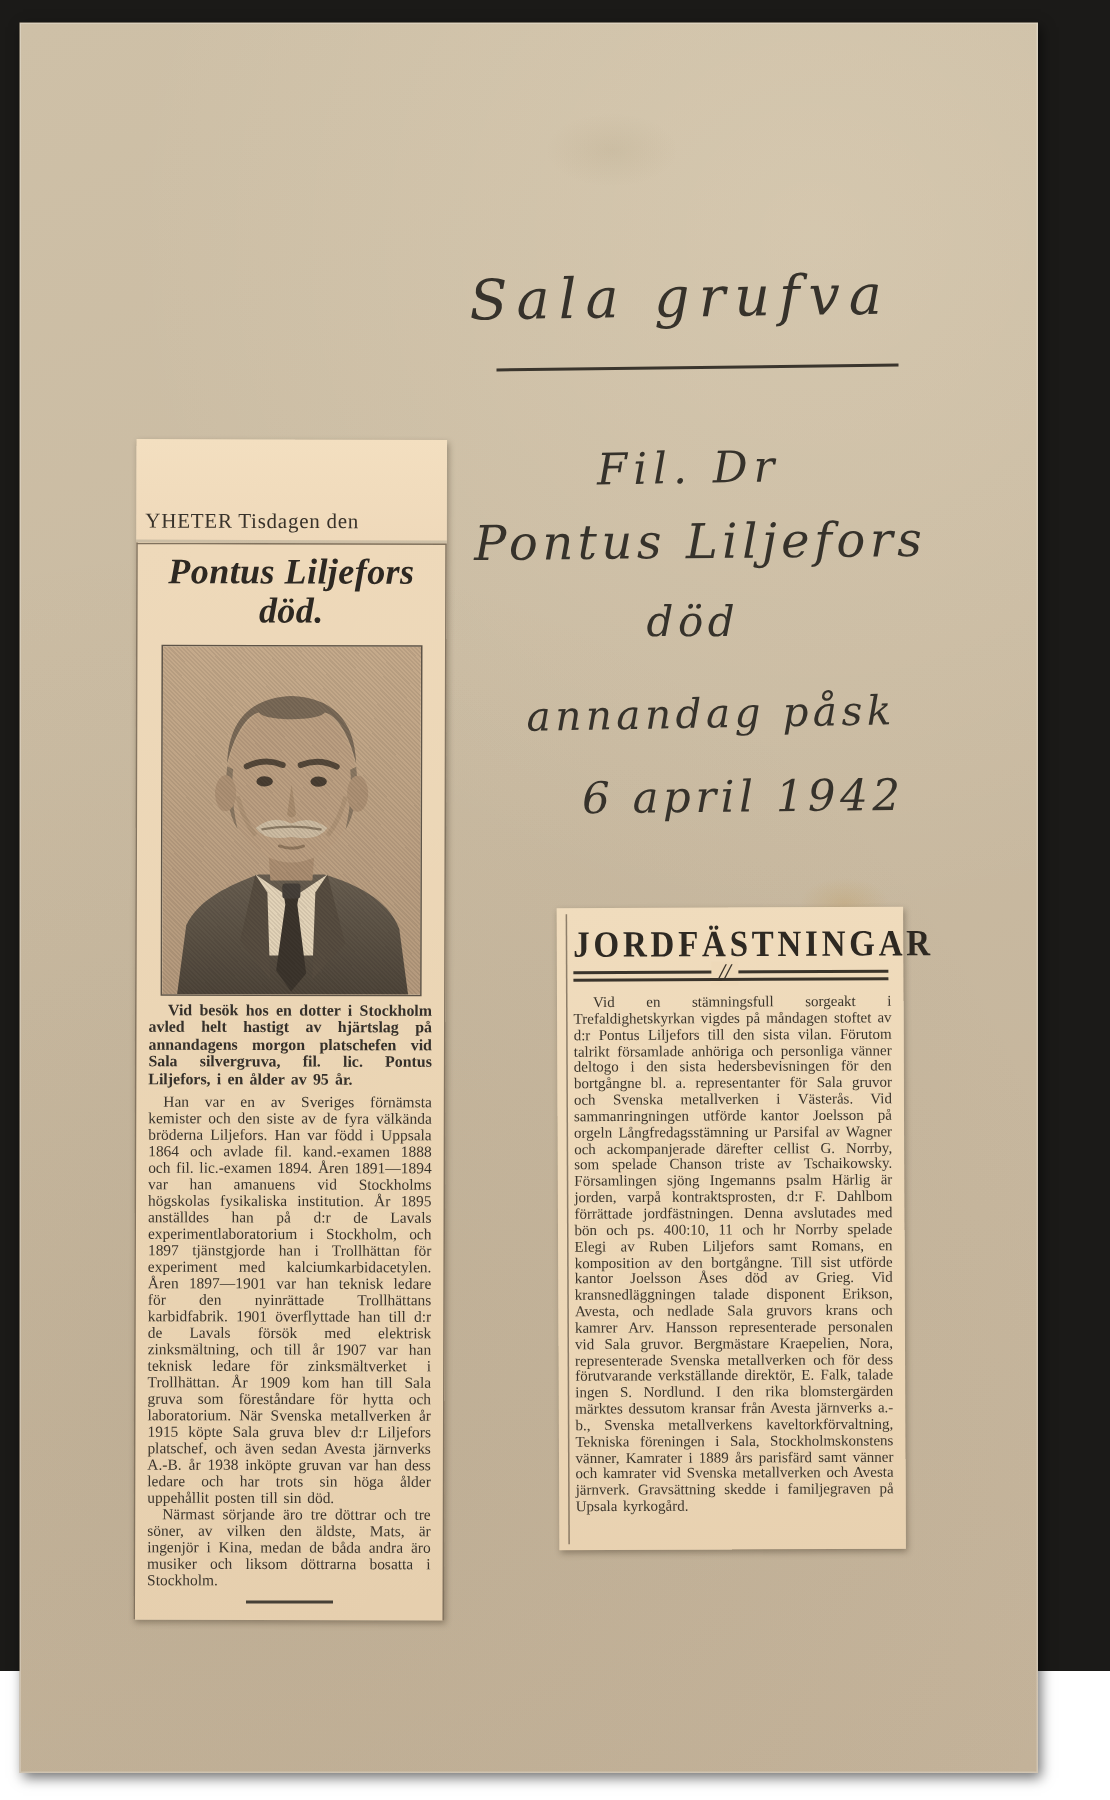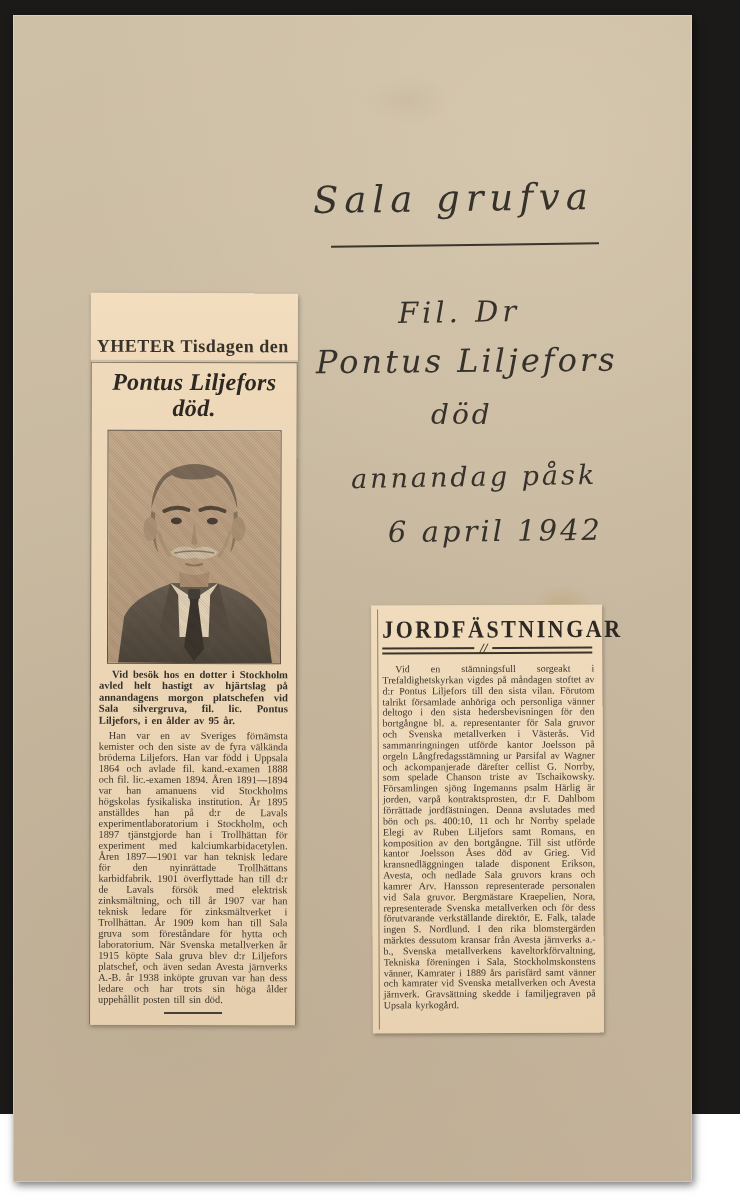--- a/index.html
+++ b/index.html
@@ -47,21 +47,21 @@
   .clip-left {
     position:absolute; left:77px; top:278px; width:207px;
     transform:rotate(.15deg);
     box-shadow:1px 2px 4px rgba(40,30,15,.35);
   }
   .masthead-strip {
     height:67px; background:linear-gradient(180deg,#f3dfc0,#efd9ba);
     display:flex; align-items:flex-end; padding:0 2px 3px 6px;
   }
   .masthead-text {
-    font-size:18px; font-weight:700; color:#38322a; letter-spacing:.5px; white-space:nowrap;
+    font-size:14px; font-weight:400; color:#38322a; letter-spacing:.5px; white-space:nowrap;
   }
   .obit-article {
     background:linear-gradient(175deg,#eed9ba 0%, #ead4b3 60%, #e6cfae 100%);
     border-left:1px solid rgba(62,52,40,.6);
     border-right:1px solid rgba(62,52,40,.6);
     border-top:1px solid rgba(62,52,40,.6);
     padding:6px 8px 8px 8px; margin-top:2px;
   }
   .obit-headline {
     text-align:center; font-weight:700; font-style:italic;
@@ -194,20 +194,21 @@
             <path d="M78,133 Q86,136 94,133" stroke="#8f775e" stroke-width="2" fill="none" stroke-linecap="round"></path>
 
             <path d="M50,100 Q54,116 62,126" stroke="#a38a6e" stroke-width="3" fill="none" opacity=".5"></path>
             <path d="M122,100 Q118,116 110,126" stroke="#a38a6e" stroke-width="3" fill="none" opacity=".5"></path>
           </svg>
           <div class="halftone"></div>
         </div>
 
         <p class="obit-lead">Vid besök hos en dotter i Stockholm avled helt hastigt av hjärtslag på annandagens morgon platschefen vid Sala silvergruva, fil. lic. Pontus Liljefors, i en ålder av 95 år.</p>
         <p class="obit-body">Han var en av Sveriges förnämsta kemister och den siste av de fyra välkända bröderna Liljefors. Han var född i Uppsala 1864 och avlade fil. kand.-examen 1888 och fil. lic.-examen 1894. Åren 1891—1894 var han amanuens vid Stockholms högskolas fysikaliska institution. År 1895 anställdes han på d:r de Lavals experimentlaboratorium i Stockholm, och 1897 tjänstgjorde han i Trollhättan för experiment med kalciumkarbidacetylen. Åren 1897—1901 var han teknisk ledare för den nyinrättade Trollhättans karbidfabrik. 1901 överflyttade han till d:r de Lavals försök med elektrisk zinksmältning, och till år 1907 var han teknisk ledare för zinksmältverket i Trollhättan. År 1909 kom han till Sala gruva som föreståndare för hytta och laboratorium. När Svenska metallverken år 1915 köpte Sala gruva blev d:r Liljefors platschef, och även sedan Avesta järnverks A.-B. år 1938 inköpte gruvan var han dess ledare och har trots sin höga ålder uppehållit posten till sin död.</p>
+        <p class="obit-body">Närmast sörjande äro tre döttrar och tre söner, av vilken den äldste, Mats, är ingenjör i Kina, medan de båda andra äro musiker och liksom döttrarna bosatta i Stockholm.</p>
         <div class="end-rule"></div>
       </div>
     </div>
 
     <div class="clip-right">
       <div class="inner-rule"></div>
       <h2 class="funeral-header">JORDFÄSTNINGAR</h2>
       <div class="double-rule">
         <span class="rule-mark">//</span>
       </div>

